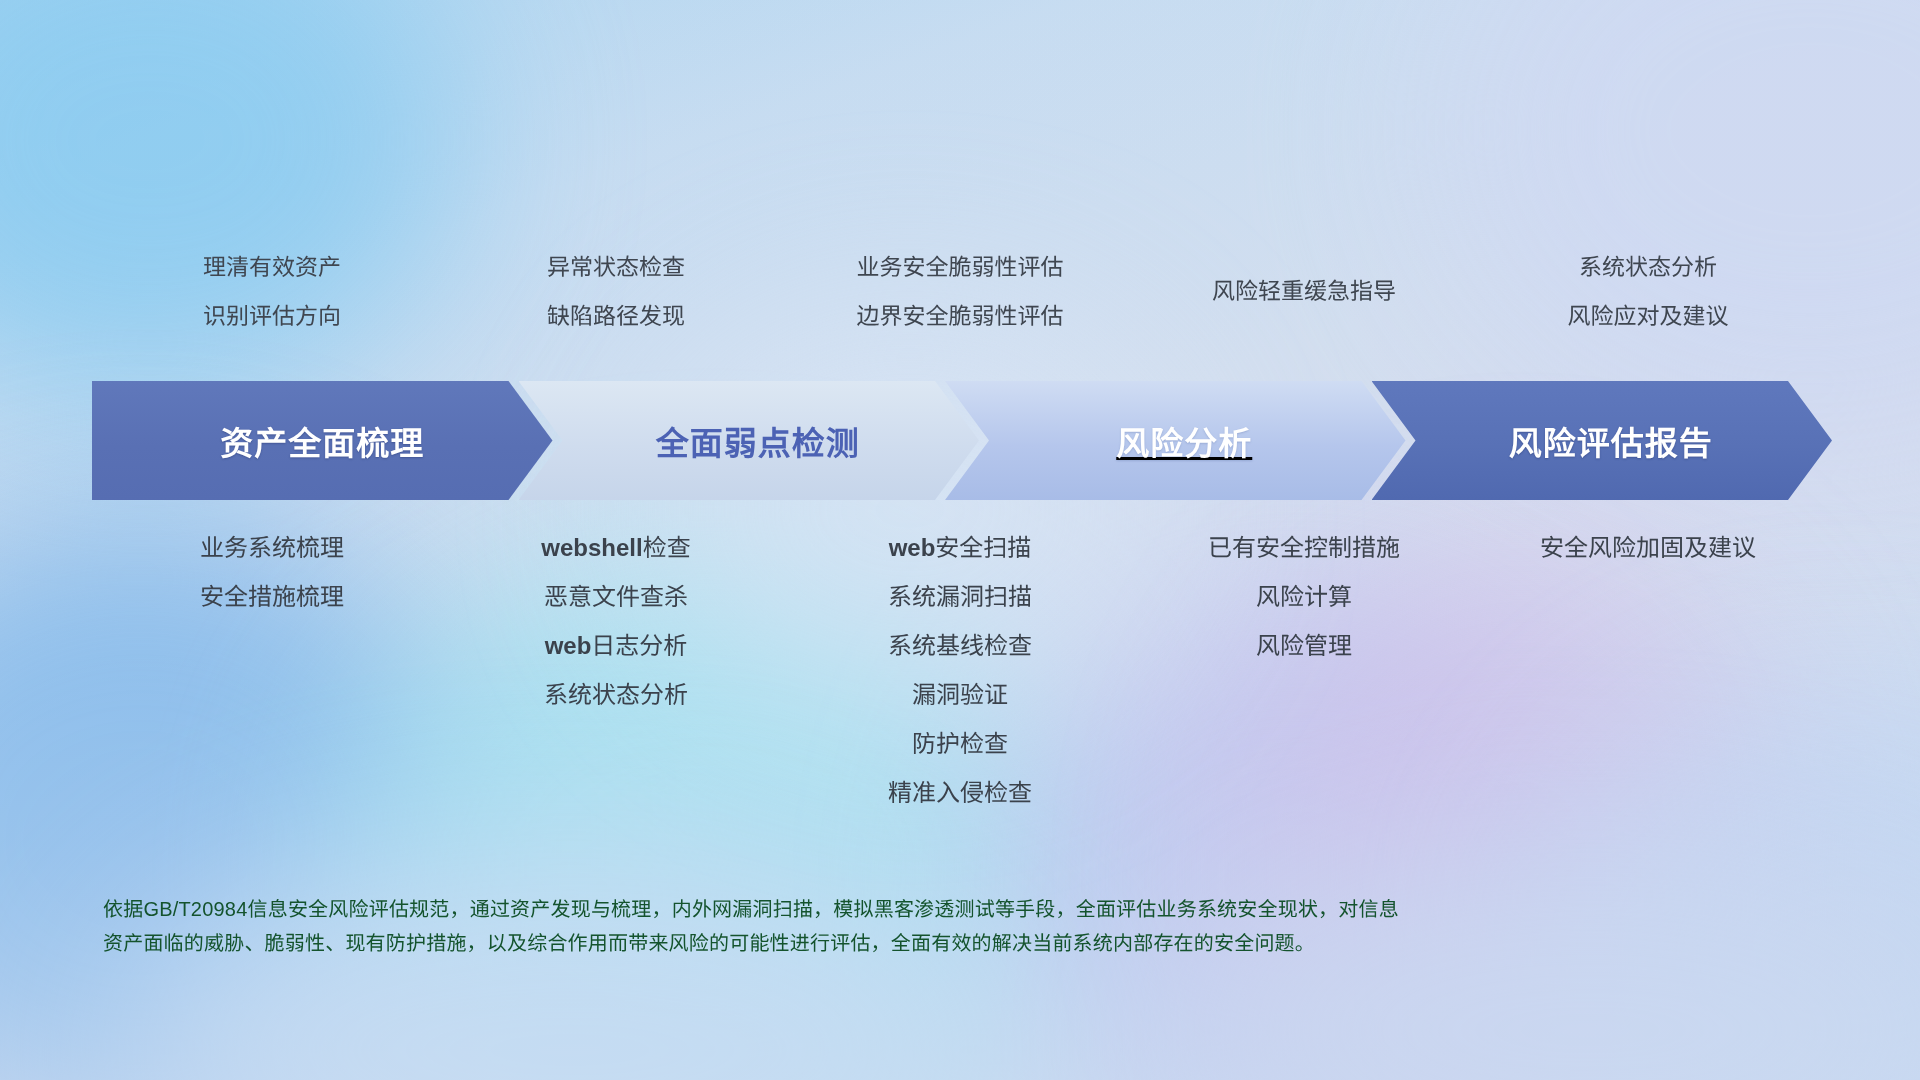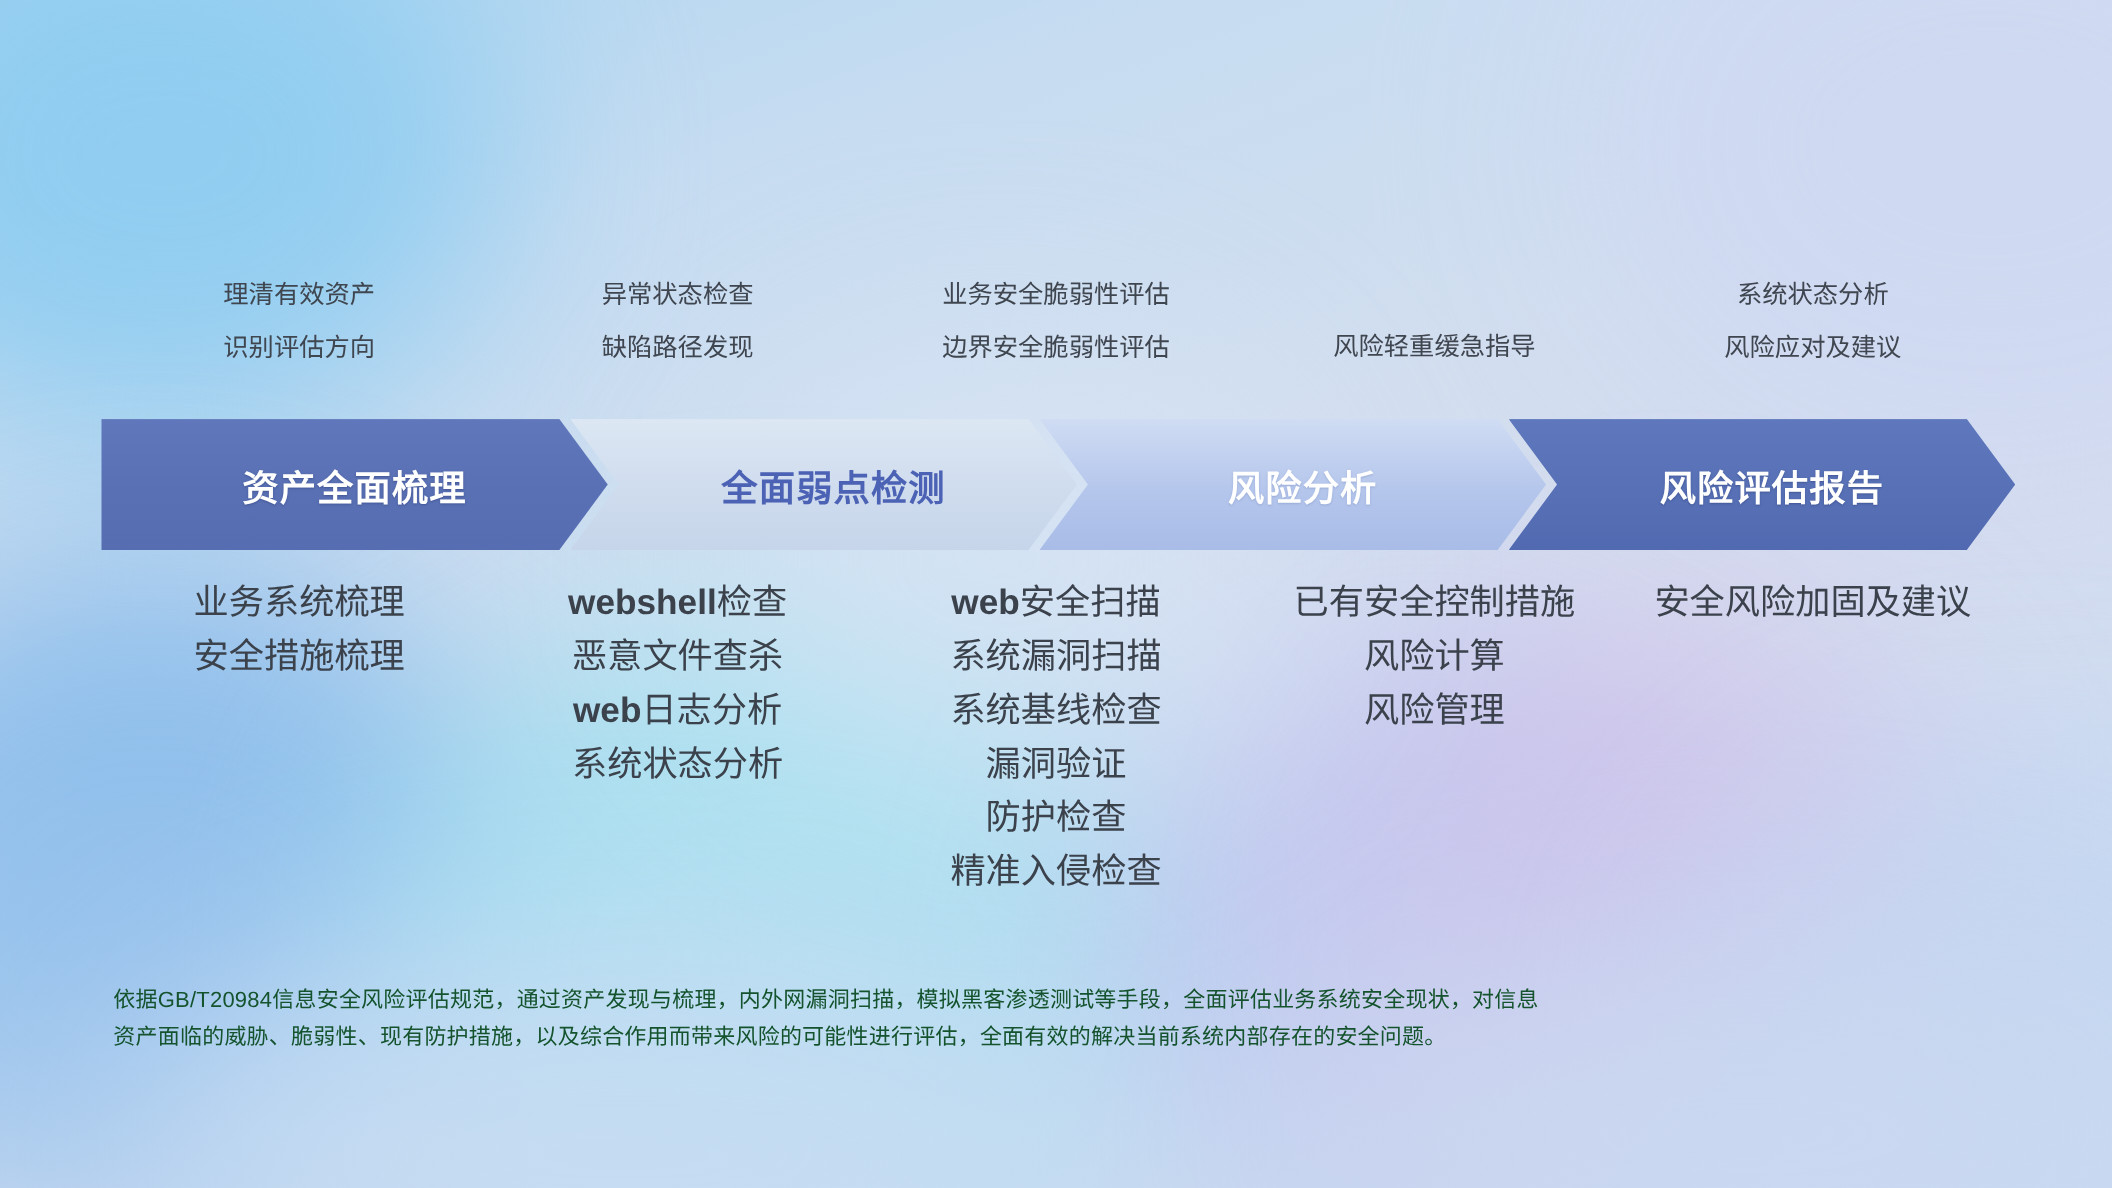--- a/index.html
+++ b/index.html
@@ -62,21 +62,21 @@
   }
   .top-col {
     flex: 1 1 0;
     display: flex;
     flex-direction: column;
     align-items: center;
     color: #3f4650;
     font-size: 23px;
     line-height: 49px;
   }
-  .top-col.shift  { justify-content: center; padding-top: 24px; }
+  .top-col.shift  { padding-top: 24px; }
   .top-line { white-space: nowrap; }
 
   
   .arrow-band {
     position: absolute;
     left: 92px;
     top: 363px;
     width: 1740px;
     height: 104px;
     display: flex;
@@ -105,41 +105,41 @@
     padding-left: 18px;
   }
   .arrow:first-child .arrow-label { padding-left: 0; }
 
   .a1 { background: linear-gradient(180deg, #6078bb 0%, #5970b4 55%, #566db2 100%); z-index: 5; }
   .a1 .arrow-label { color: #ffffff; text-shadow: 0 1px 2px rgba(40,55,110,.45); }
   .a2 { background: linear-gradient(180deg, #cfdcf4 0%, #b7c8ee 55%, #aabfe9 100%); z-index: 4; }
   .a2 .arrow-label { color: #ffffff; text-shadow: 0 1px 2px rgba(110,130,180,.40); }
   .a3 { background: linear-gradient(180deg, #dce7f3 0%, #cfdcee 55%, #c6d5ea 100%); z-index: 3; }
   .a3 .arrow-label { color: #4c62b4; }
-  .a4 { background: linear-gradient(180deg, #cfdcf3 0%, #b5c6ec 55%, #a8bce7 100%); z-index: 2; }
+  .a4 { background: linear-gradient(180deg, #cfdcf3 0%, #b5c6ec 55%, #a8bce7 100%); z-index: 2; text-decoration: underline; }
   .a4 .arrow-label { color: #ffffff; text-shadow: 0 1px 2px rgba(110,130,180,.40); }
   .a5 { background: linear-gradient(180deg, #5f78bd 0%, #5871b6 55%, #5069b0 100%); z-index: 1; }
   .a5 .arrow-label { color: #ffffff; text-shadow: 0 1px 2px rgba(40,55,110,.45); }
 
   
   .bottom-band {
     position: absolute;
     left: 100px;
     top: 505px;
     width: 1720px;
     display: flex;
     align-items: flex-start;
   }
   .bot-col {
     flex: 1 1 0;
     display: flex;
     flex-direction: column;
     align-items: center;
     color: #3b424c;
-    font-size: 32px;
+    font-size: 24px;
     line-height: 49px;
   }
   .bot-line { white-space: nowrap; }
   .bot-line b { font-weight: bold; }
 
   
   .footer-note {
     position: absolute;
     left: 103px;
     top: 874px;

